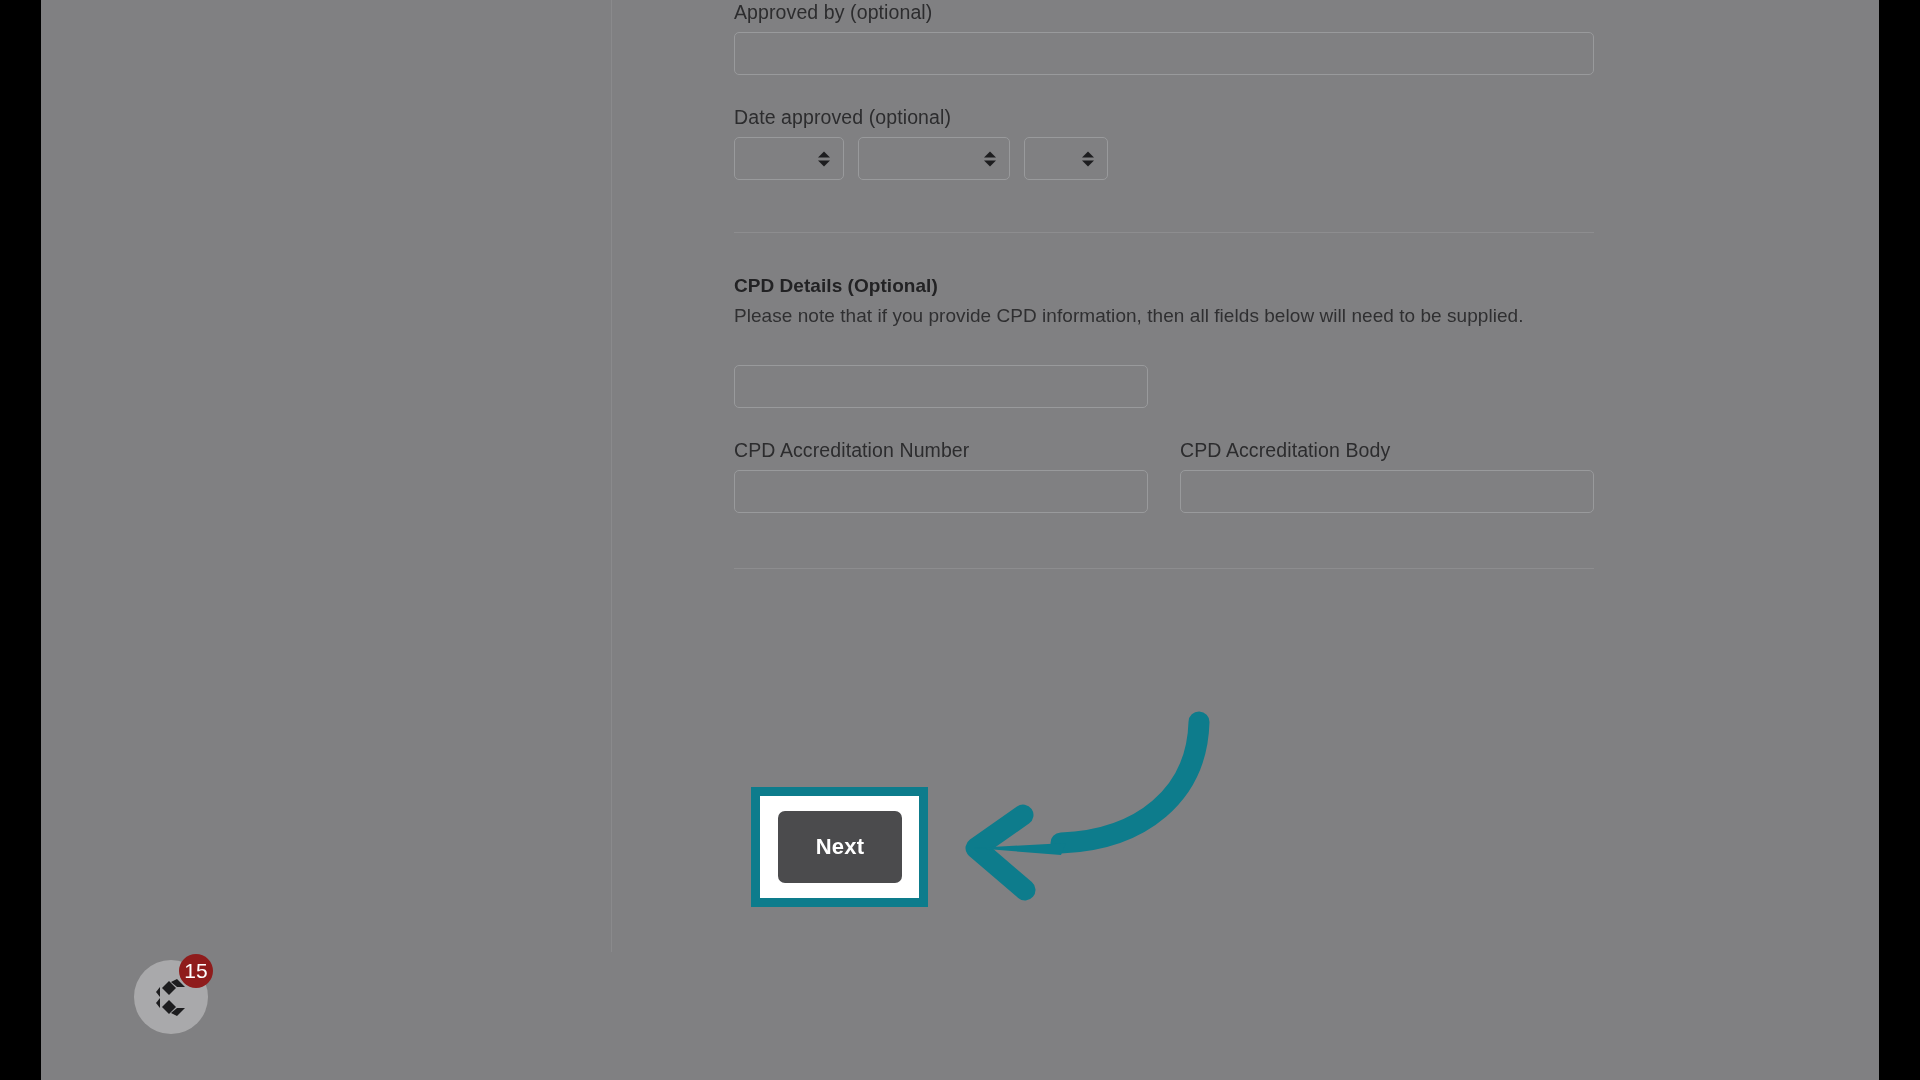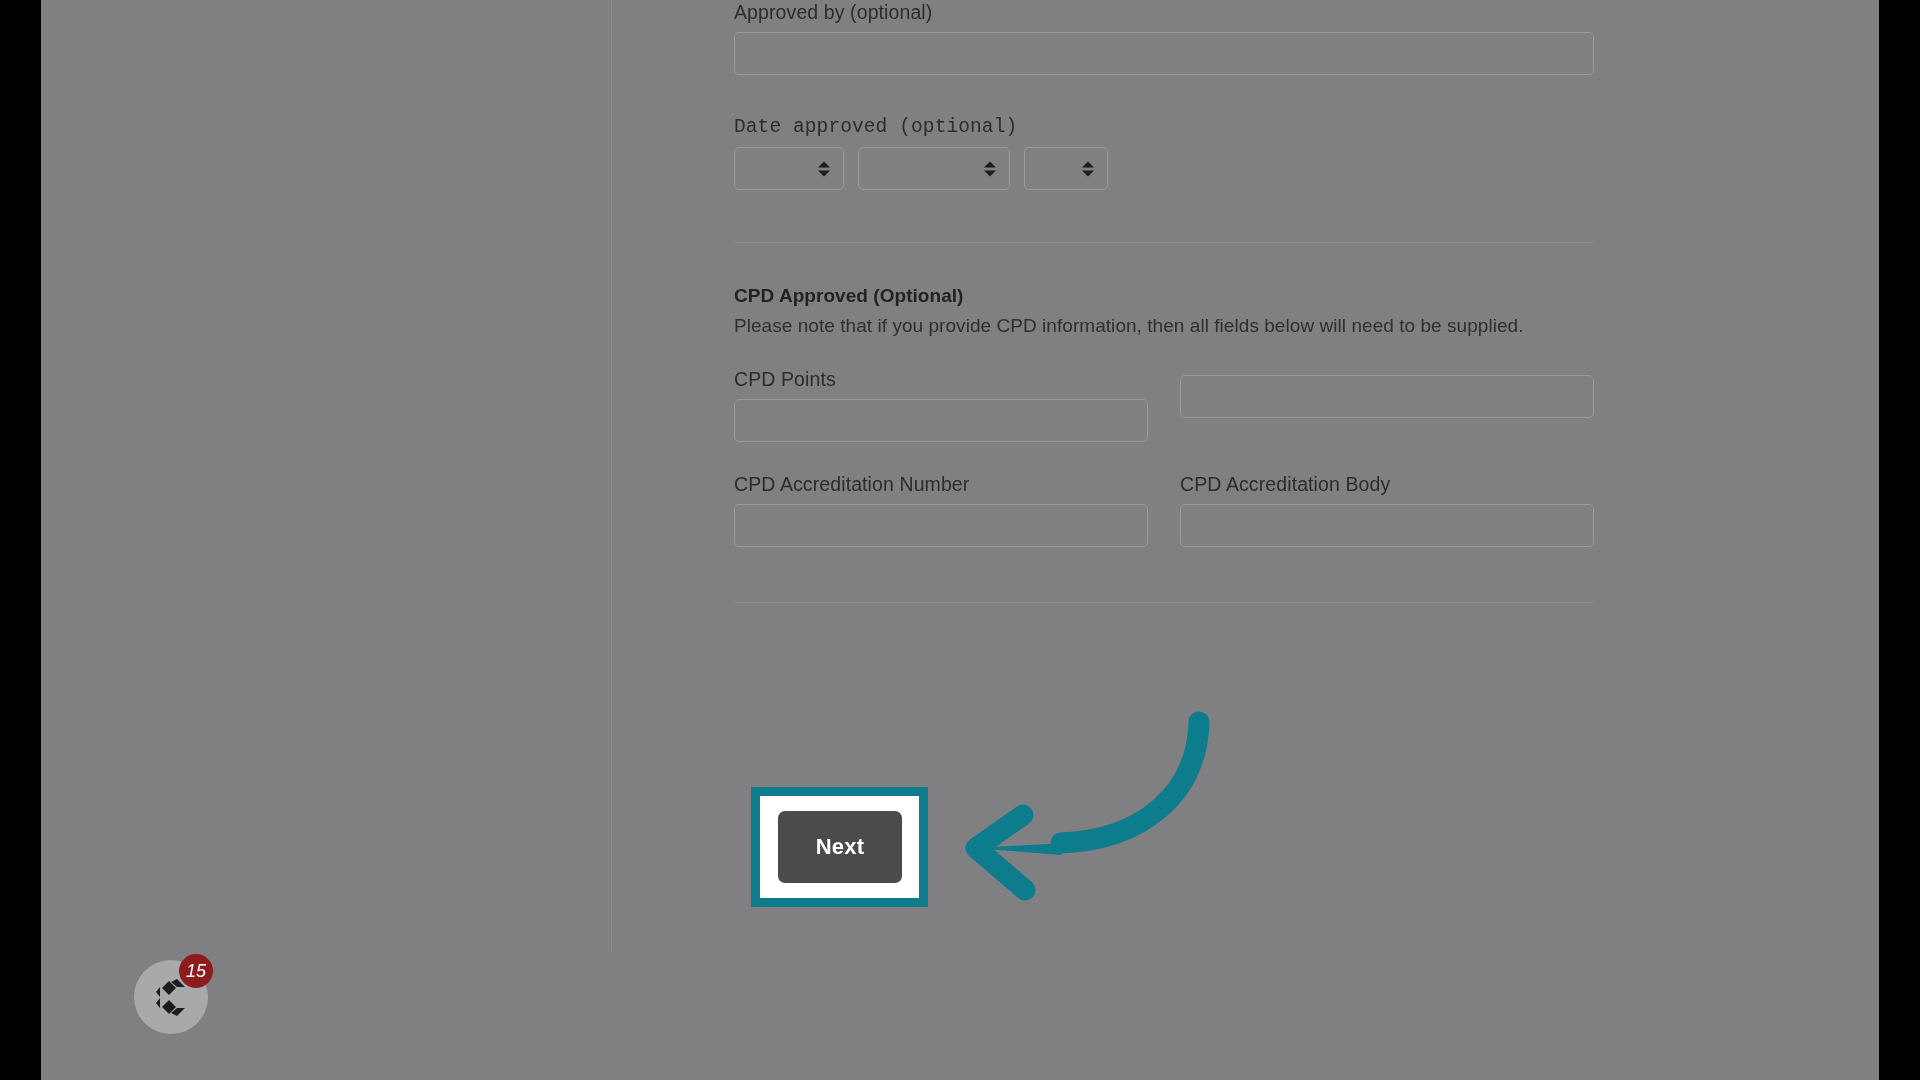--- a/index.html
+++ b/index.html
@@ -201,46 +201,45 @@
   }
   .chat-badge {
     position: absolute;
     right: -5px;
     top: -6px;
     width: 34px;
     height: 34px;
     border-radius: 50%;
     background: #8f1c1c;
     color: #ffffff;
-    font-size: 18px;
+    font-size: 21px;
     font-weight: 400;
     display: flex;
     align-items: center;
     justify-content: center;
     font-family: "Liberation Sans", sans-serif;
-    font-style: italic;
   }
 </style>
 </head>
 <body>
 
 <div id="root">
 
   <div class="page-surface">
 
     <div class="content-divider"></div>
 
     <div class="form-col">
 
       <div class="block" style="margin-top:0px;">
         <div class="field-label">Approved by (optional)</div>
         <input class="text-input" type="text" placeholder="" style="">
       </div>
 
-      <div class="block" style="margin-top:40px;font-family:Liberation Mono, monospace;">
+      <div class="block" style="margin-top:30px;">
         <div class="field-label">Date approved (optional)</div>
         <div class="select-row">
           <div class="select-box w-sm">
             <span class="select-arrows">
               <span class="tri-up"></span>
                 <span class="tri-down"></span>
             </span>
           </div>
           <div class="select-box w-lg">
             <span class="select-arrows">
@@ -255,30 +254,26 @@
             </span>
           </div>
         </div>
       </div>
 
       <div style="margin-top:52px;">
         <hr class="rule">
       </div>
 
       <div style="margin-top:42px;">
-        <div class="section-title">CPD Approved (Optional)</div>
+        <div class="section-title">CPD Details (Optional)</div>
         <div class="section-note">Please note that if you provide CPD information, then all fields below will need to be supplied.</div>
       </div>
 
 
       <div class="two-col" style="margin-top:30px;">
-        <div class="col-half">
-          <div class="field-label">CPD Points</div>
-          <input class="text-input" type="text" placeholder="" style="">
-        </div>
         <div class="col-half">
           <input class="text-input" type="text" placeholder="" style="">
         </div>
       </div>
 
       <div class="two-col" style="margin-top:30px;">
         <div class="col-half">
           <div class="field-label">CPD Accreditation Number</div>
           <input class="text-input" type="text" placeholder="" style="">
         </div>

